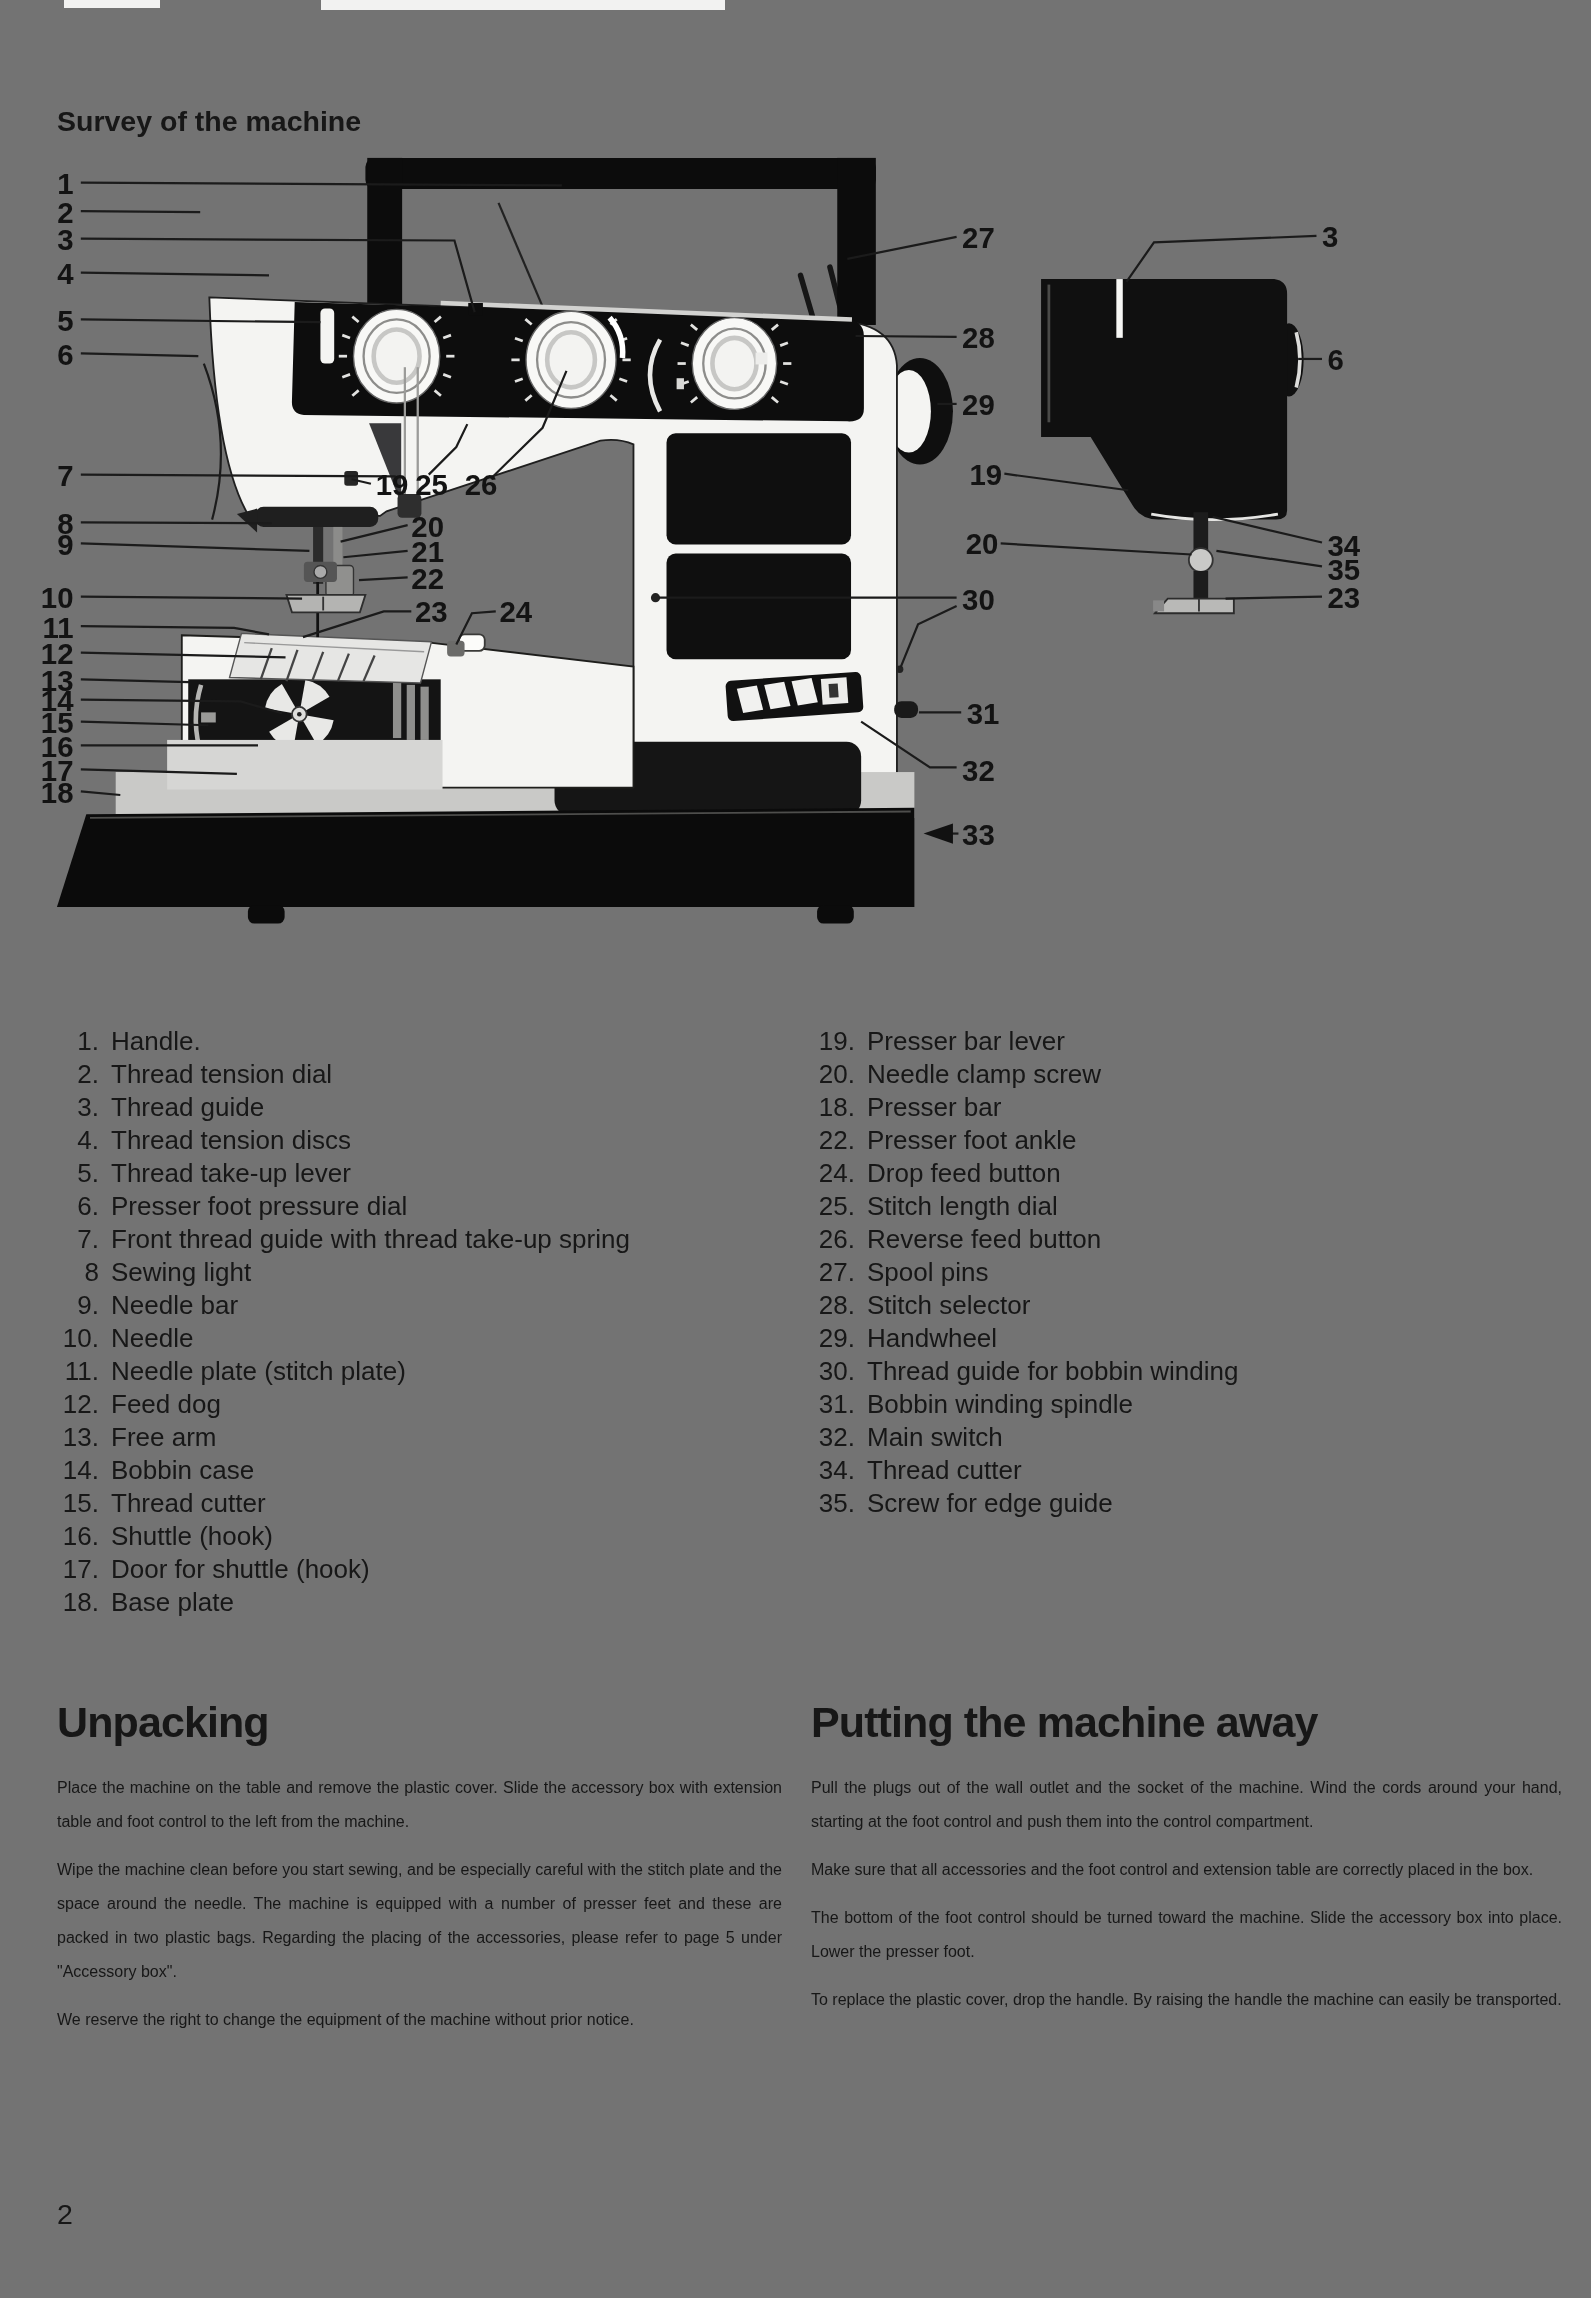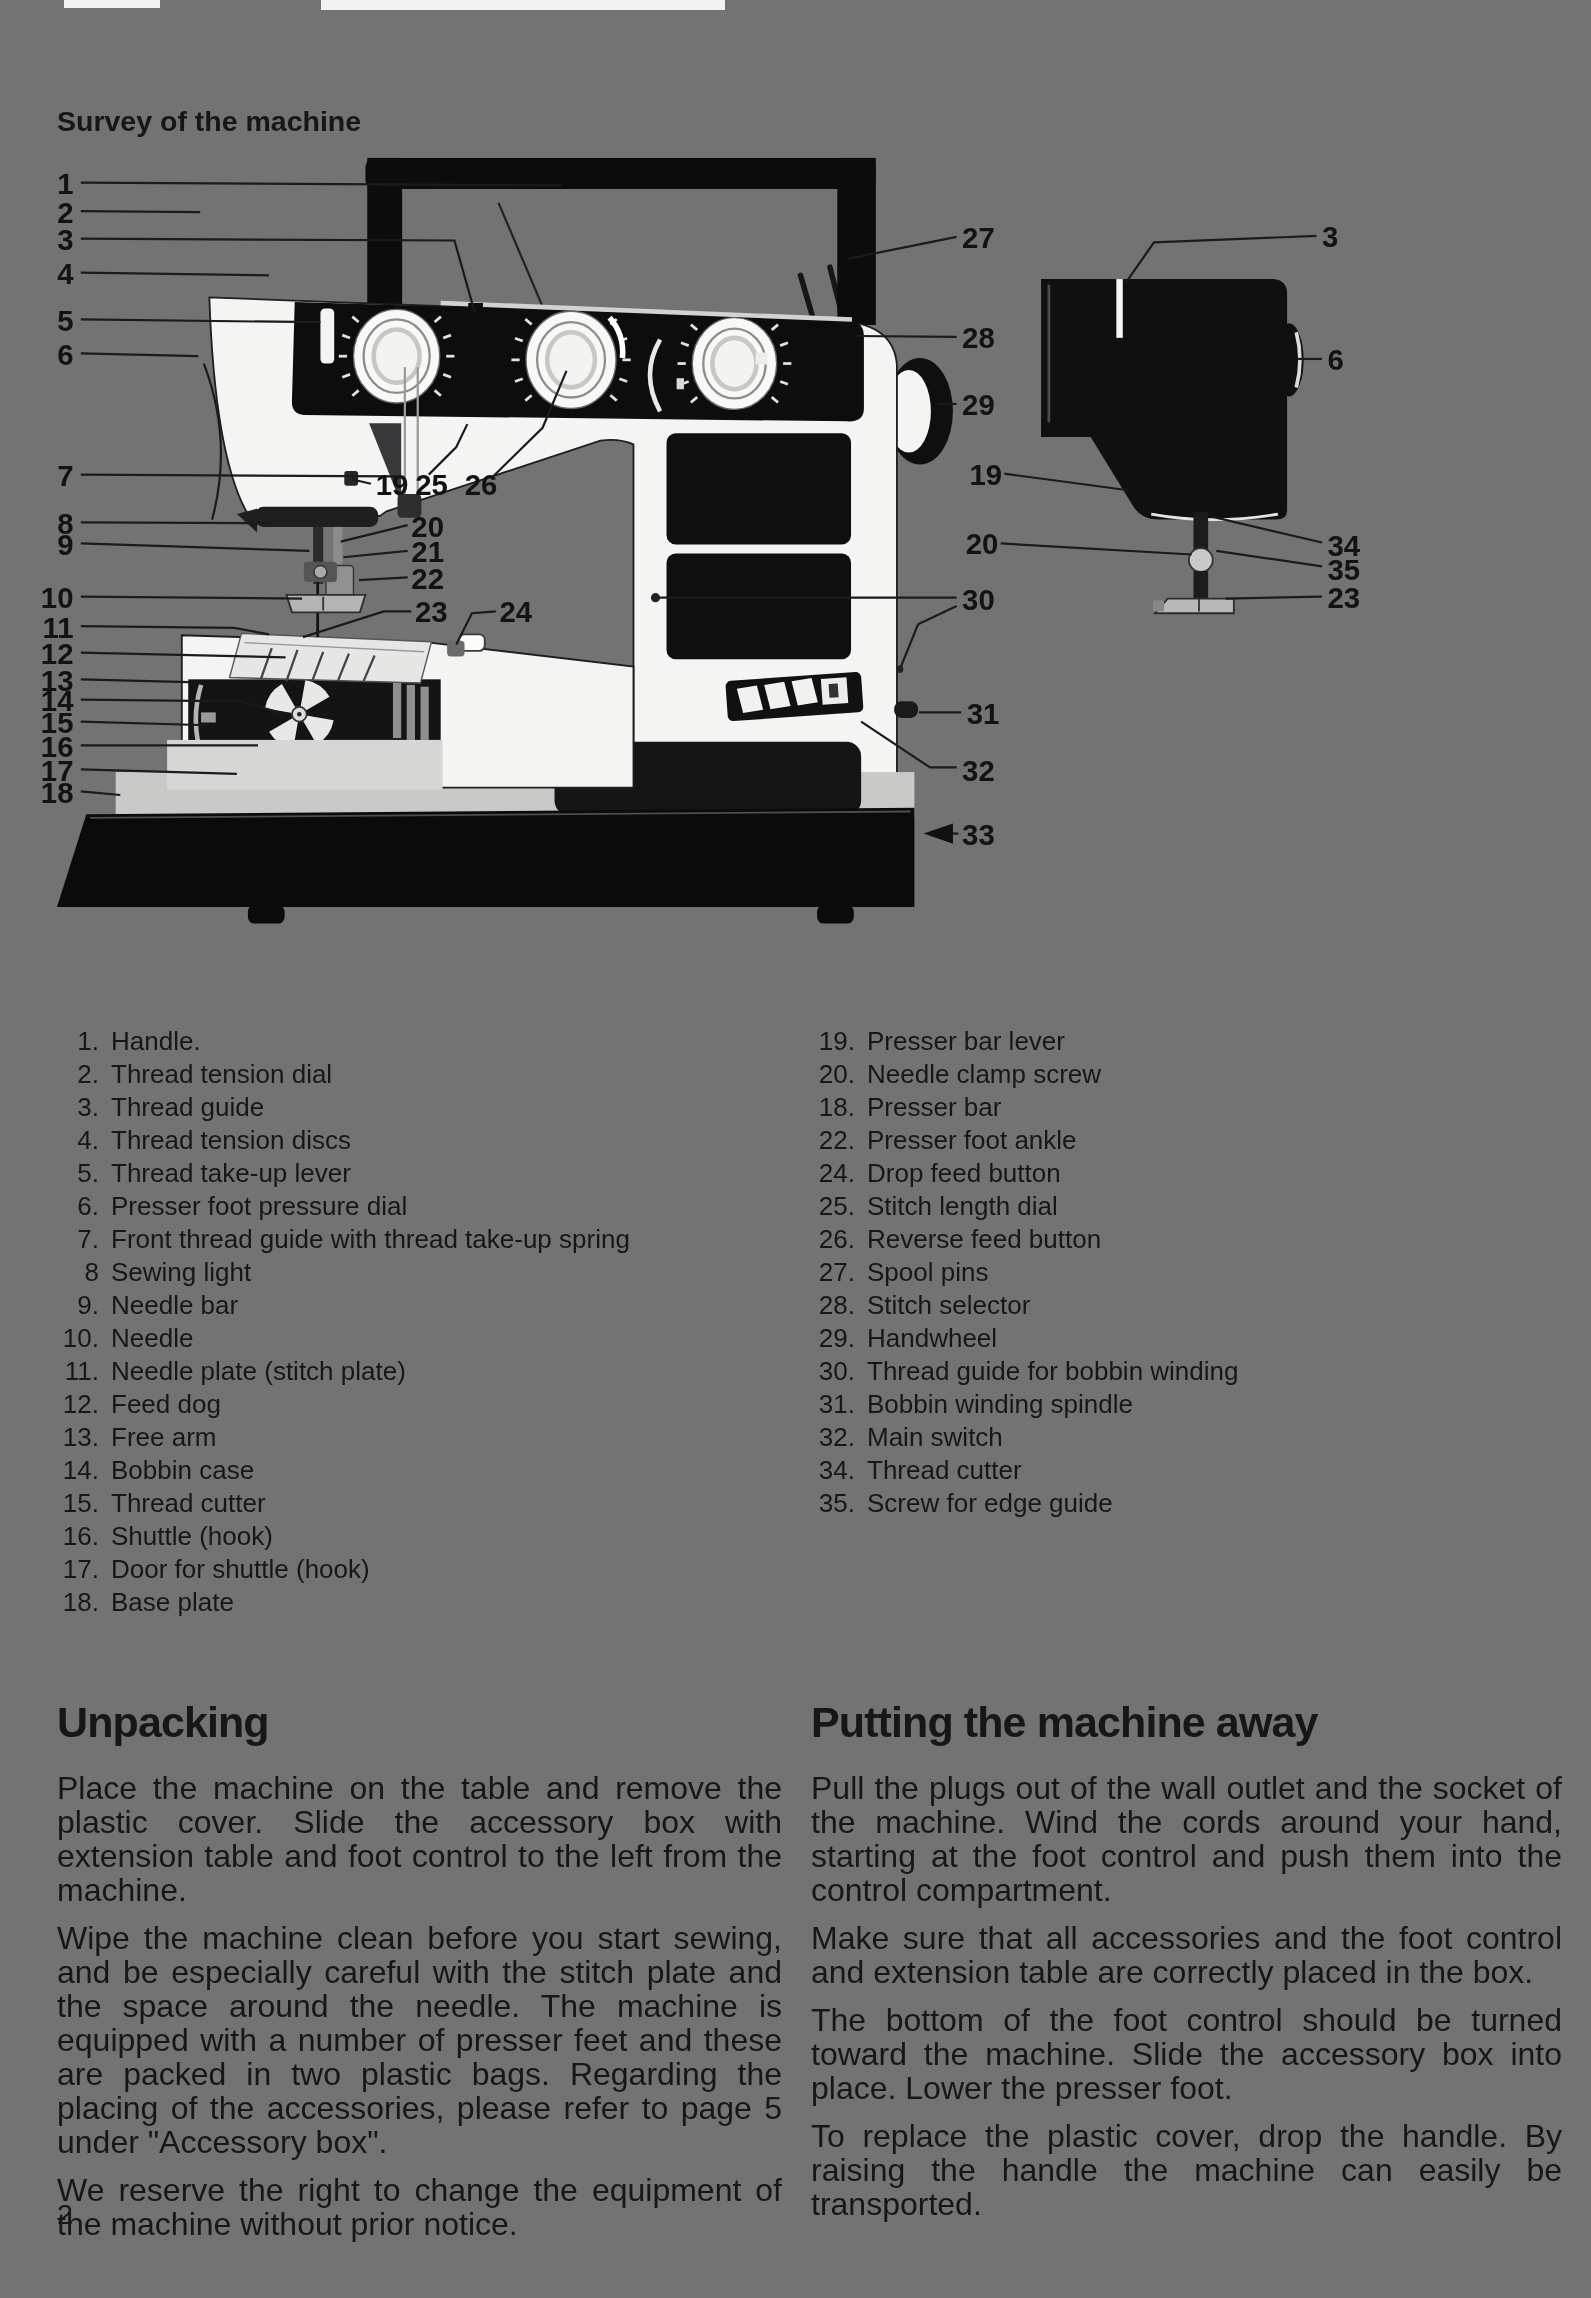--- a/index.html
+++ b/index.html
@@ -13,21 +13,21 @@
   #parts-left{left:53px;width:735px;}
   #parts-right{left:804px;width:744px;}
   .prow{display:flex;height:33px;line-height:33px;font-size:26px;}
   .pnum{flex:none;width:46px;text-align:right;}
   #parts-right .pnum{width:51px;}
   .plbl{margin-left:12px;white-space:nowrap;}
   .text-col{position:absolute;top:1699px;}
   #col-left{left:57px;width:725px;}
   #col-right{left:811px;width:751px;}
   .shead{margin:0 0 25px 0;font-size:43px;font-weight:bold;letter-spacing:-0.9px;line-height:1.1;}
-  .paras p{margin:0 0 13.8px 0;font-size:32px;line-height:34px;text-align:justify;}
+  .paras p{margin:0 0 13.8px 0;font-size:16px;line-height:34px;text-align:justify;}
   #page-number{left:57px;top:2198px;font-size:28.5px;}
   
   .lead{fill:none;stroke:#1b1b1b;stroke-width:2.4;}
   #callouts text{font-family:"Liberation Sans",sans-serif;font-size:32px;font-weight:bold;fill:#131313;dominant-baseline:central;}
   .tick{stroke:#e2e2e0;stroke-width:3;}
 </style>
 </head>
 <body>
 
 <div class="page">

